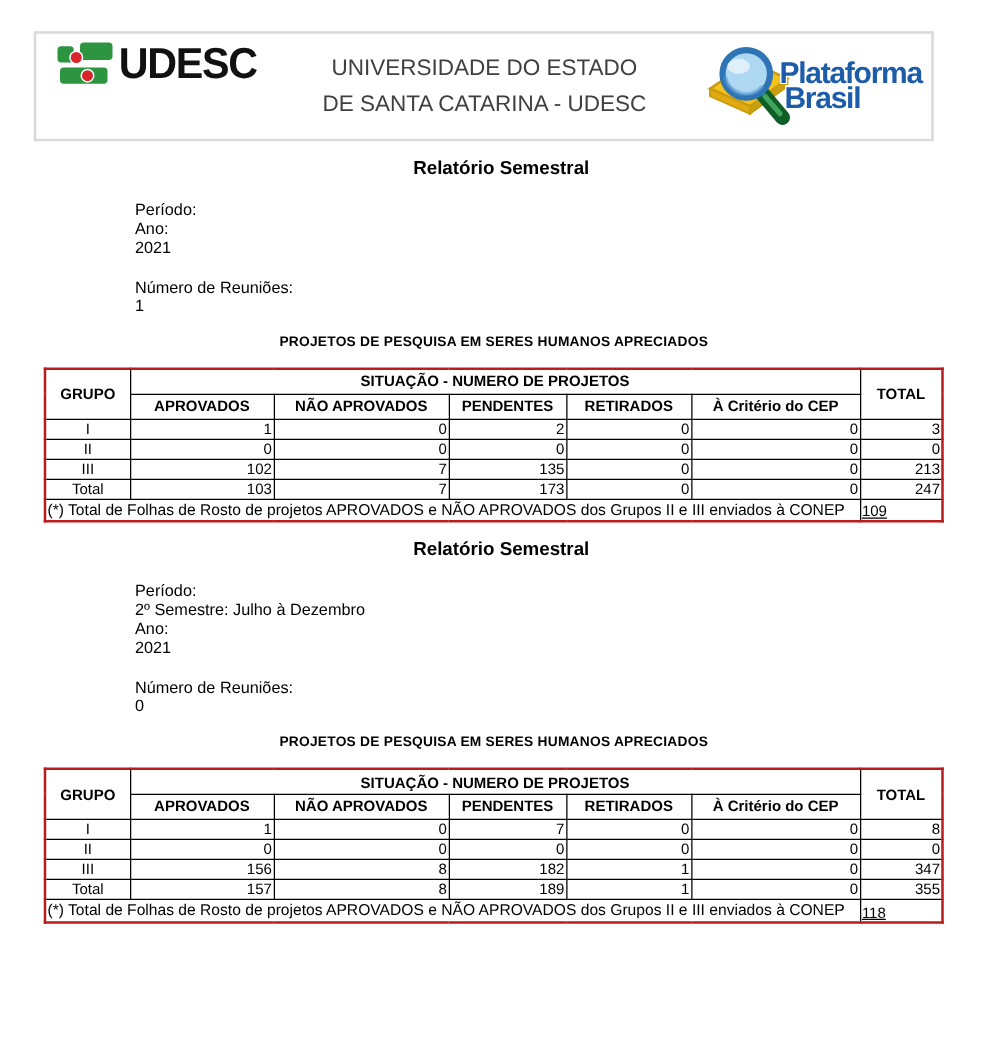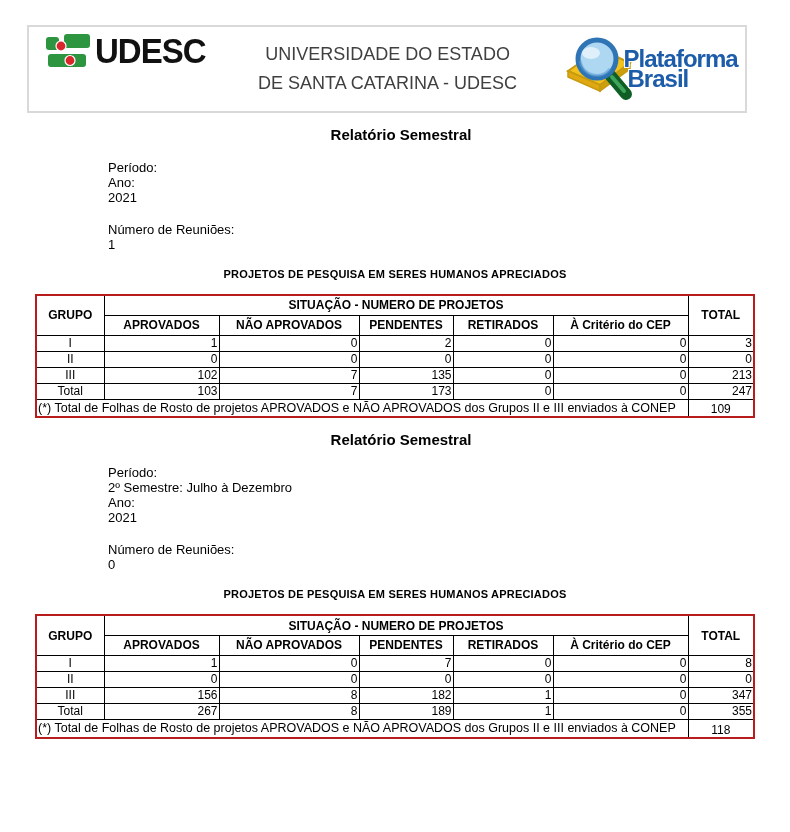--- a/index.html
+++ b/index.html
@@ -49,21 +49,21 @@
     margin:14px 0 0 35px; width:718px;
     border-collapse:collapse; table-layout:fixed;
     font-size:12px; border:2px solid #b91c1c;
   }
   table.report-table th, table.report-table td { border:1px solid #000; }
   table.report-table th { font-weight:bold; text-align:center; font-size:12px; padding:2px 1px; height:20px; }
   table.report-table td { height:16px; padding:0 1px; }
   td.cell-grupo { text-align:center; }
   td.cell-num { text-align:right; padding-right:2px; }
   td.footer-note { font-size:12.5px; padding:1px 3px 2px 3px; vertical-align:top; height:44px; line-height:1.35; }
-  td.footer-value { text-align:center; vertical-align:bottom; padding-right:3px; }
+  td.footer-value { text-align:left; vertical-align:bottom; padding-right:3px;text-decoration:underline; }
 </style>
 </head>
 <body>
 
 <div class="page">
 
   <div class="header-box">
     <div class="udesc-logo">
       <span>
         <svg width="46" height="42" viewBox="0 0 46 42">
@@ -251,21 +251,21 @@
           <td class="cell-grupo">III</td>
           <td class="cell-num">156</td>
           <td class="cell-num">8</td>
           <td class="cell-num">182</td>
           <td class="cell-num">1</td>
           <td class="cell-num">0</td>
           <td class="cell-num">347</td>
         </tr>
         <tr>
           <td class="cell-grupo">Total</td>
-          <td class="cell-num">267</td>
+          <td class="cell-num">157</td>
           <td class="cell-num">8</td>
           <td class="cell-num">189</td>
           <td class="cell-num">1</td>
           <td class="cell-num">0</td>
           <td class="cell-num">355</td>
         </tr>
         <tr>
           <td class="footer-note" colspan="6">(*) Total de Folhas de Rosto de projetos APROVADOS e NÃO APROVADOS dos Grupos II e III enviados à CONEP</td>
           <td class="footer-value">118</td>
         </tr>

